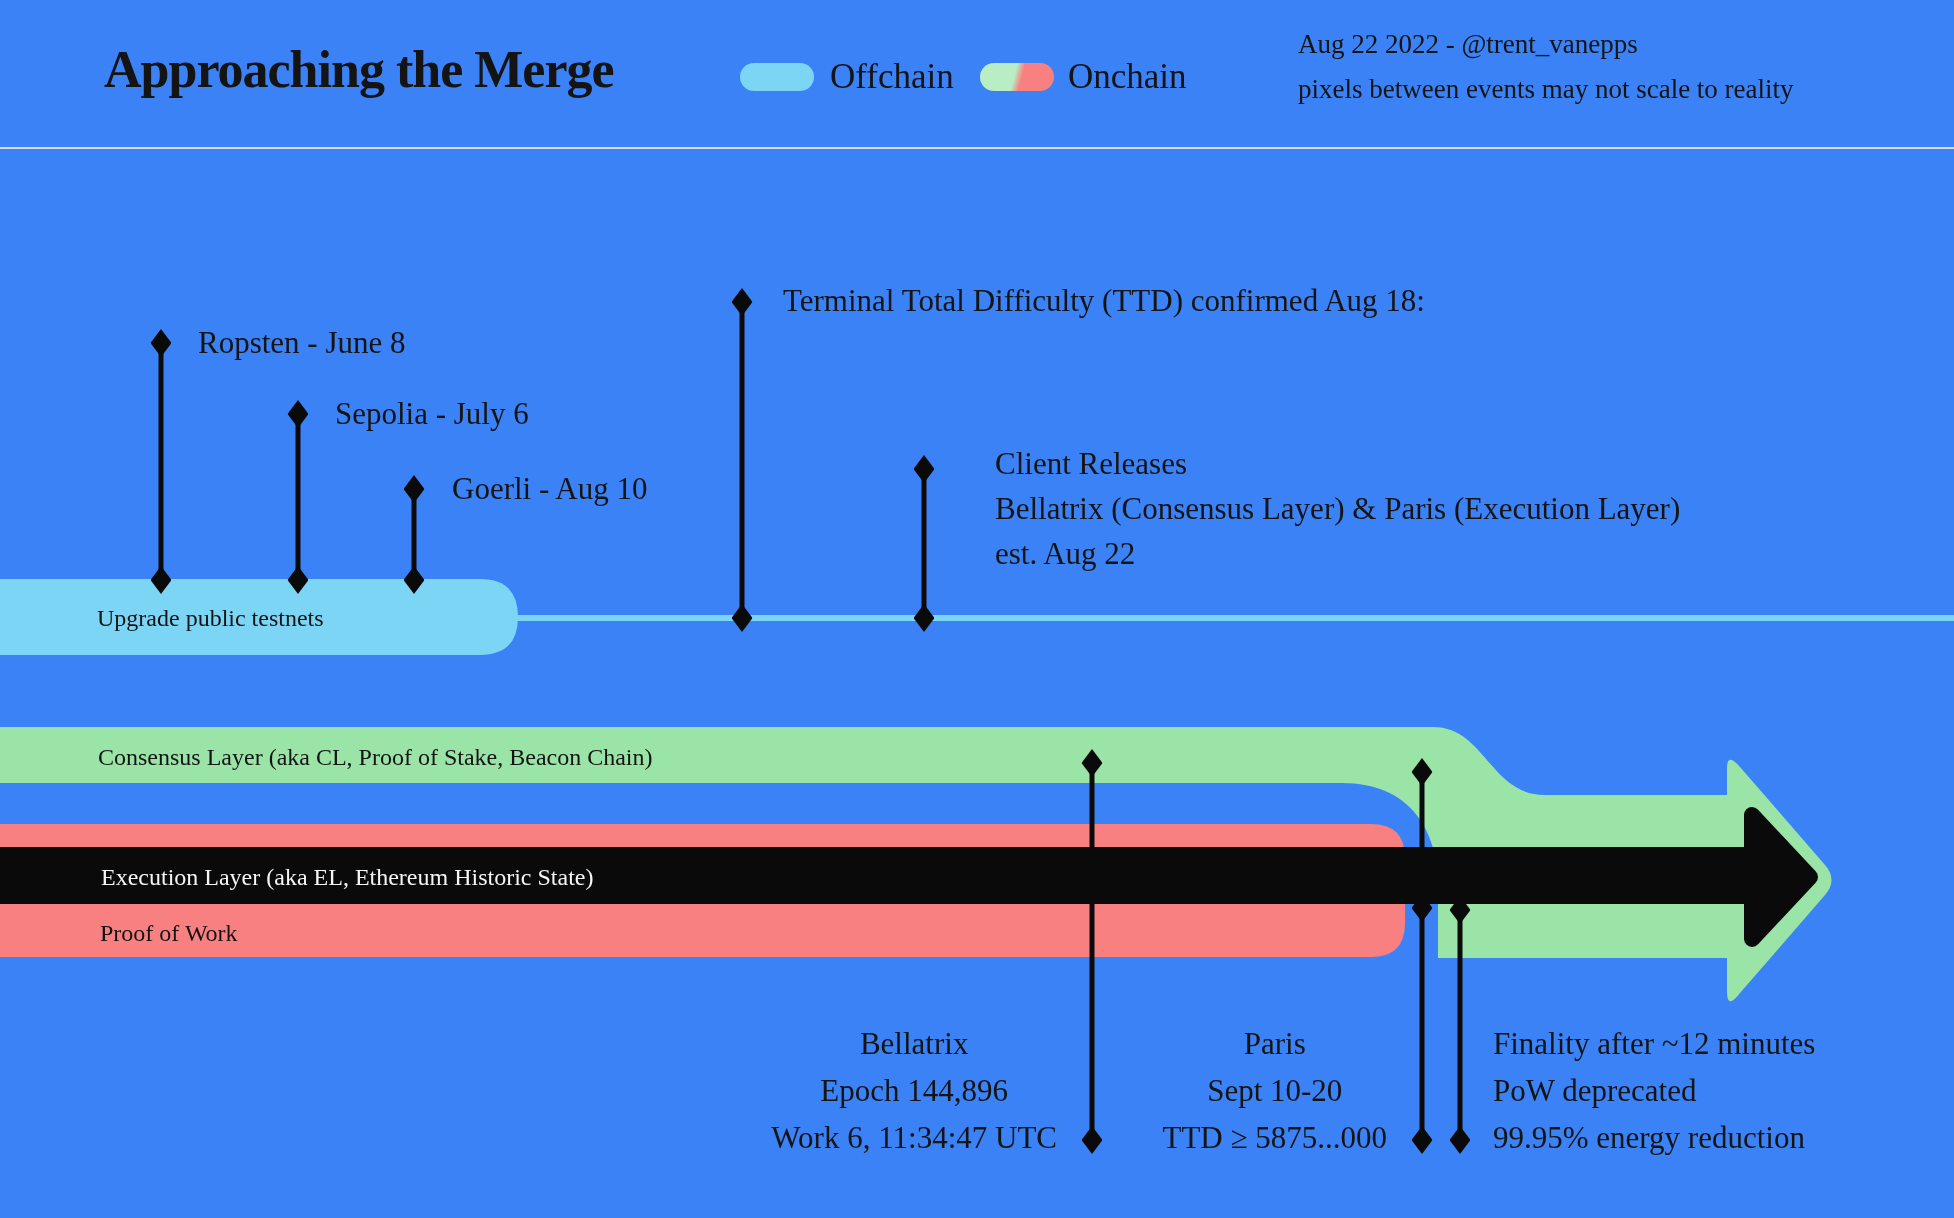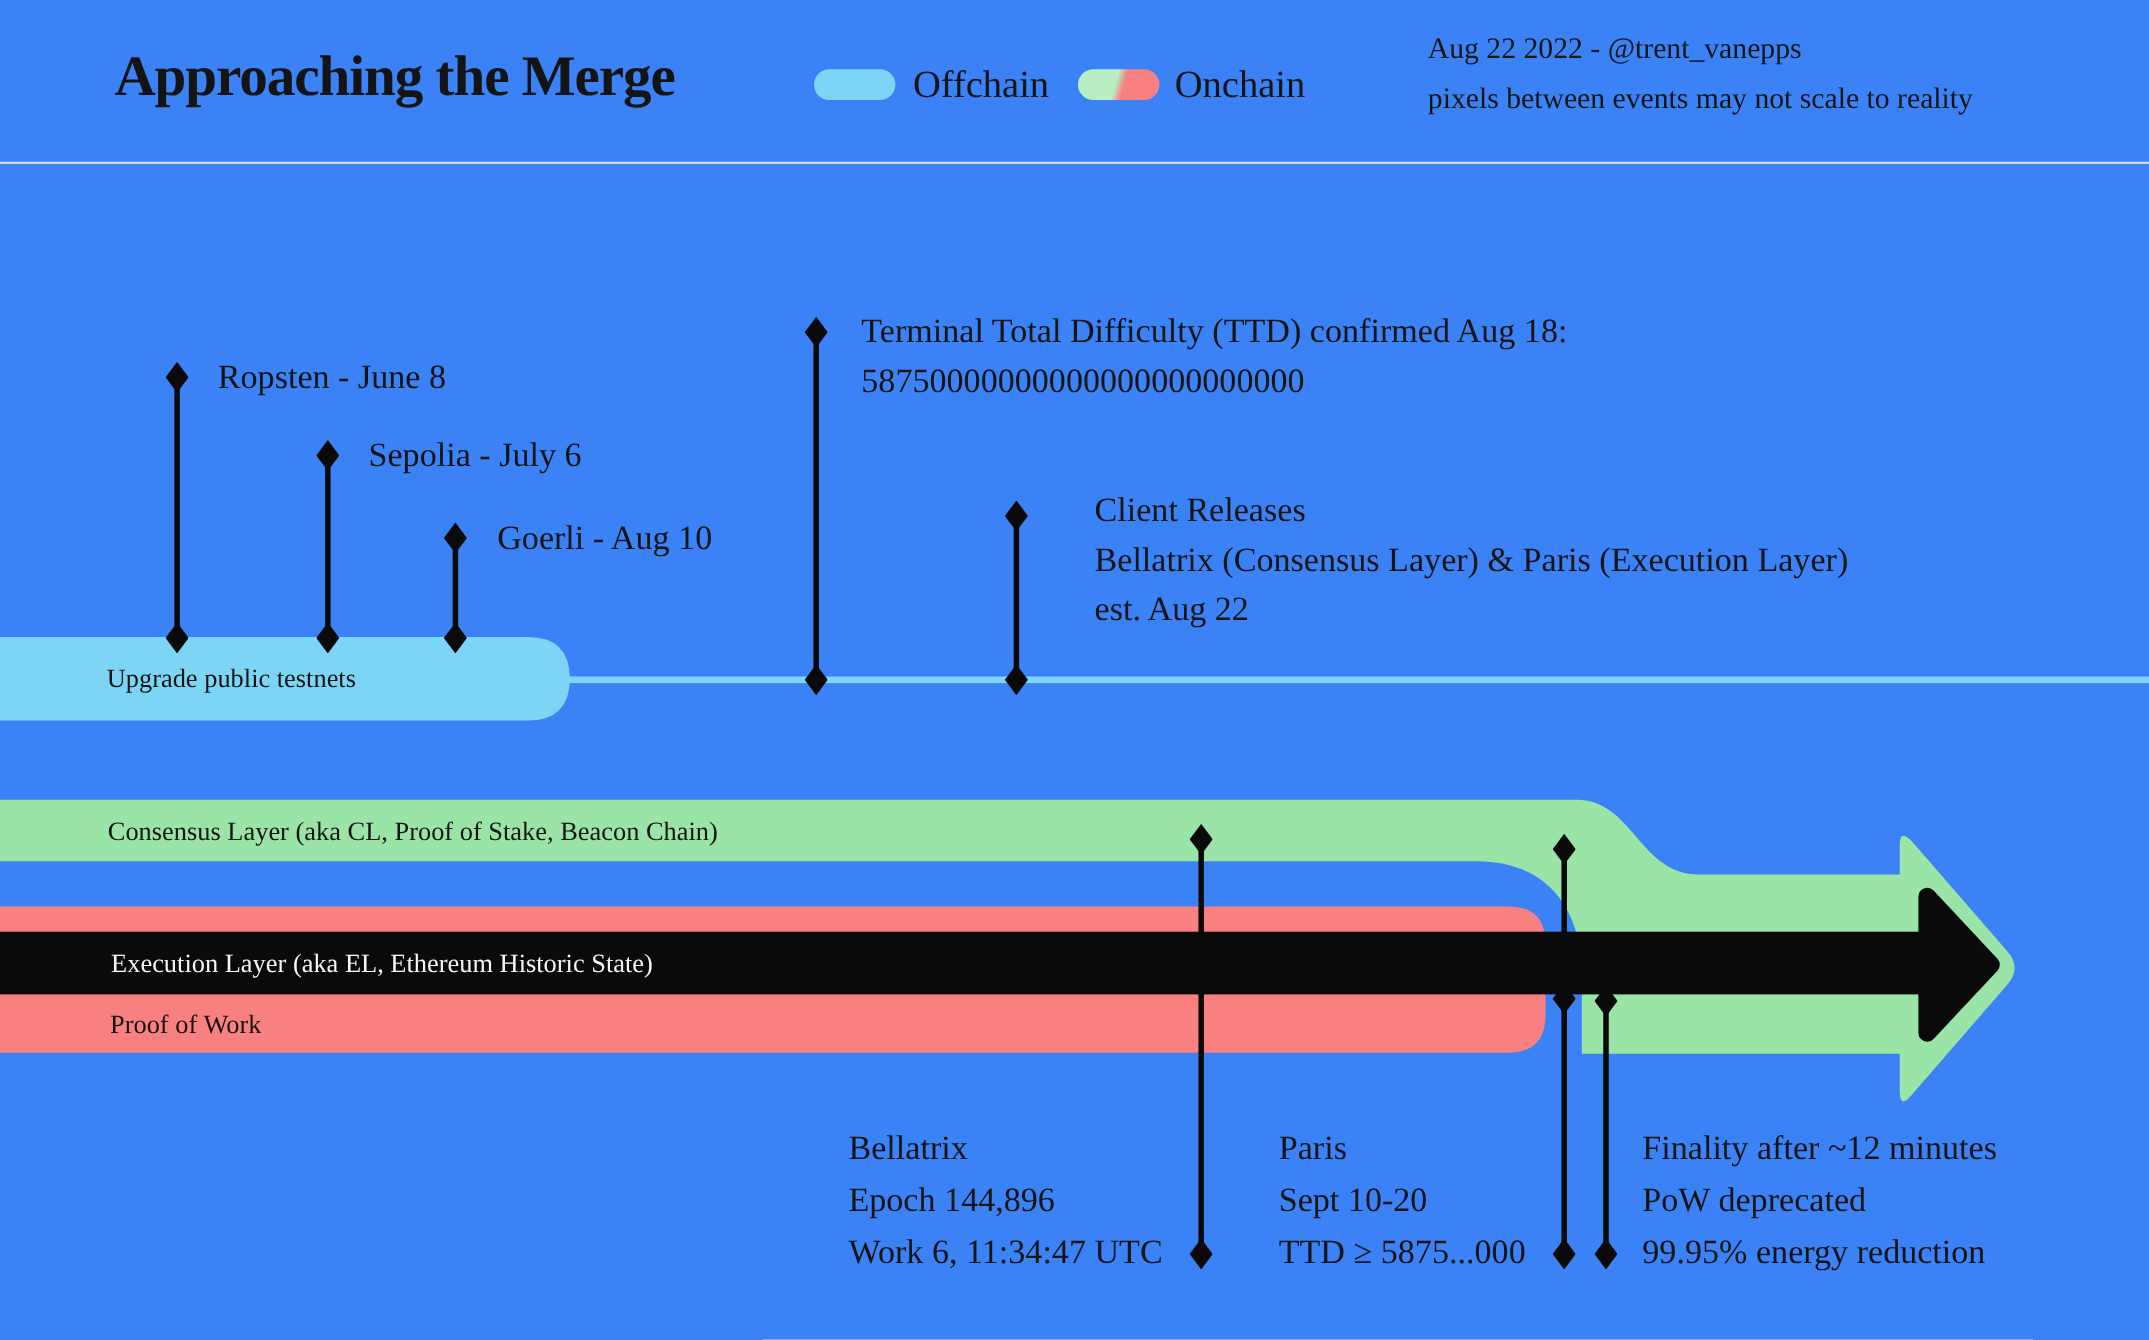--- a/index.html
+++ b/index.html
@@ -17,21 +17,21 @@
   #blackarrow{left:0;top:0;z-index:3;}
   
   .vline{position:absolute;width:5px;background:#0a0a0a;transform:translateX(-50%);z-index:2;}
   .diamond{position:absolute;width:21px;height:28px;background:#0a0a0a;z-index:2;
            clip-path:polygon(50% 0,100% 50%,50% 100%,0 50%);transform:translate(-50%,-50%);}
   
   .label{position:absolute;font-size:31px;white-space:nowrap;z-index:4;}
   .vcenter{transform:translateY(-50%);}
   .multiline{line-height:45px;}
   .bottom-block{line-height:47px;}
-  .right-align{text-align:left;margin-left:19px;}
+  .right-align{text-align:center;margin-left:19px;}
   .band-label{font-size:24px;}
   .white-text{color:#f5f5f5;}
 </style>
 </head>
 <body>
 
 <div id="canvas">
 
   <div class="abs" id="page-title">Approaching the Merge</div>
 
@@ -107,21 +107,20 @@
     <rect x="0" y="847" width="1756" height="57" fill="#0a0a0a"></rect>
     <polygon points="1752,815 1810,877 1752,939" fill="#0a0a0a" stroke="#0a0a0a" stroke-width="16" stroke-linejoin="round"></polygon>
   </svg>
 
   <div class="label vcenter" style="left:198px;top:343px;">Ropsten - June 8</div>
   <div class="label vcenter" style="left:335px;top:414px;">Sepolia - July 6</div>
   <div class="label vcenter" style="left:452px;top:489px;">Goerli - Aug 10</div>
 
   <div class="label multiline" style="left:783px;top:278px;">
     <div>Terminal Total Difficulty (TTD) confirmed Aug 18:</div>
-    <div>58750000000000000000000000</div>
   </div>
 
   <div class="label multiline" style="left:963px;top:441px;margin-left:32px;">
     <div>Client Releases</div>
     <div>Bellatrix (Consensus Layer) &amp; Paris (Execution Layer)</div>
     <div>est. Aug 22</div>
   </div>
 
   <div class="label band-label vcenter" style="left:97px;top:618px;">Upgrade public testnets</div>
   <div class="label band-label vcenter white-text" style="left:101px;top:877px;">Execution Layer (aka EL, Ethereum Historic State)</div>

